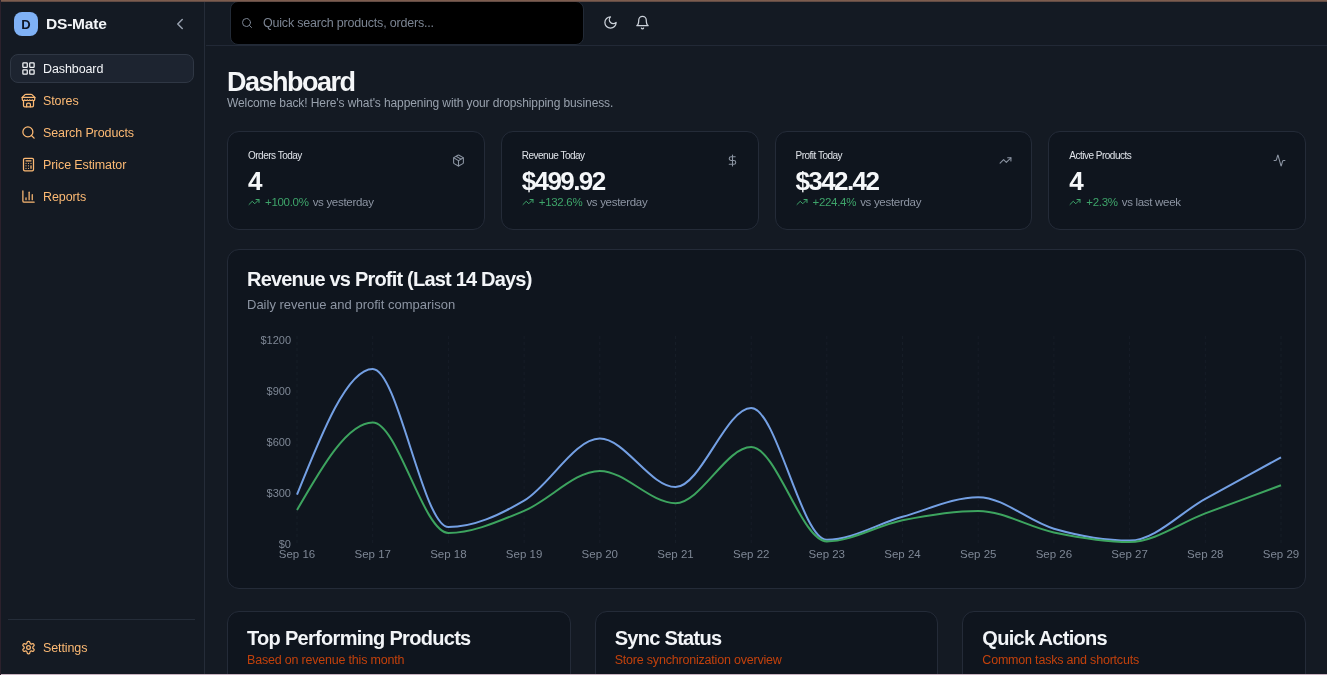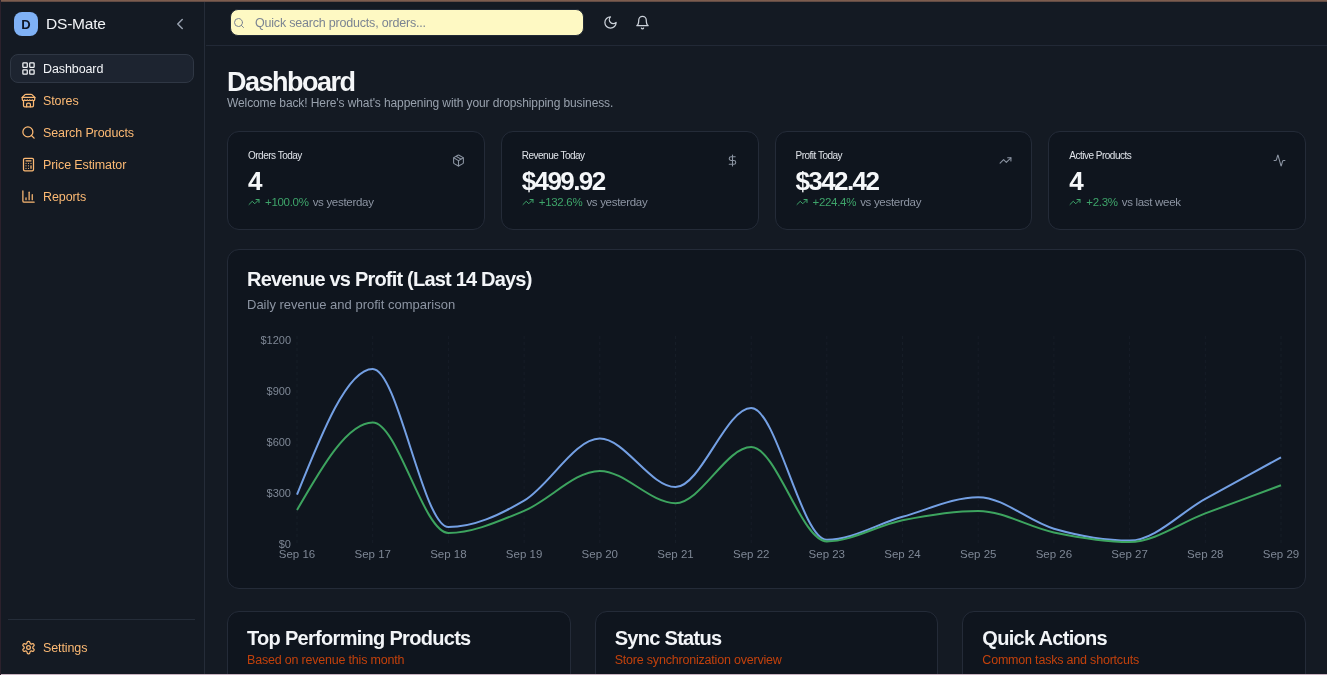--- a/index.html
+++ b/index.html
@@ -10,34 +10,34 @@
   }
   
   .frame-top{position:absolute;left:0;top:0;width:1327px;height:2px;background:linear-gradient(#8a6553,#55423f);z-index:60;}
   .frame-bottom{position:absolute;left:0;bottom:0;width:1327px;height:1px;background:#c7b2bf;z-index:60;}
   .frame-left{position:absolute;left:0;top:0;width:1px;height:675px;background:#2c212c;z-index:61;}
 
   
   .sidebar{position:absolute;left:0;top:0;width:205px;height:675px;background:#141a23;border-right:1px solid #252c38;display:flex;flex-direction:column;}
   .side-head{height:48px;display:flex;align-items:center;padding:0 14px;position:relative;}
   .logo{width:24px;height:24px;border-radius:8px;background:#7fb1f5;color:#0e1626;font-weight:bold;font-size:13px;display:flex;align-items:center;justify-content:center;}
-  .brand{font-weight:normal;font-size:15.5px;margin-left:8px;color:#f2f4f7;letter-spacing:-0.2px;}
+  .brand{font-weight:bold;font-size:15.5px;margin-left:8px;color:#f2f4f7;letter-spacing:-0.2px;}
   .collapse{position:absolute;right:15px;top:15px;color:#98a1af;}
   .nav{padding:6px 10px;flex:1;}
   .nav-item{display:flex;align-items:center;height:29px;border-radius:8px;padding:0 10px;margin-bottom:3px;color:#fdba74;font-size:12.5px;letter-spacing:-0.1px;border:1px solid transparent;}
   .nav-item svg{margin-right:7px;flex:0 0 auto;}
   .nav-item.active{background:#1d2430;border-color:#2f3744;color:#f3f5f8;}
   .side-foot{position:relative;padding:14px 10px 13px;}
   .side-foot::before{content:"";position:absolute;left:8px;right:9px;top:0;height:1px;background:#252d39;}
   .side-foot .nav-item{height:29px;margin-bottom:0;}
 
   
   .main{position:absolute;left:206px;top:0;right:0;height:675px;background:#141a23;}
   .topbar{height:46px;border-bottom:1px solid #222936;display:flex;align-items:center;padding:0 24px;background:#141a23;}
-  .search{width:354px;height:27px;background:#fef9c3;border:1px solid #222a36;border-radius:8px;display:flex;align-items:center;padding:0 2px;color:#7b8492;font-size:12.5px;letter-spacing:-0.2px;}
+  .search{width:354px;height:44px;background:#000000;border:1px solid #222a36;border-radius:8px;display:flex;align-items:center;padding:0 10px;color:#7b8492;font-size:12.5px;letter-spacing:-0.2px;}
   .search svg{margin-right:10px;}
   .tb-ico{margin-left:17px;color:#ccd2da;display:flex;}
   .tb-ico.first{margin-left:19px;}
 
   
   .content{padding:21px 21px 0;}
   h1{font-size:27px;font-weight:bold;color:#f4f6f8;letter-spacing:-1.5px;}
   .welcome{font-size:12px;color:#98a1ad;margin-top:-2px;letter-spacing:-0.1px;}
 
   .stats{display:grid;grid-template-columns:repeat(4,1fr);gap:16px;margin-top:21px;}

